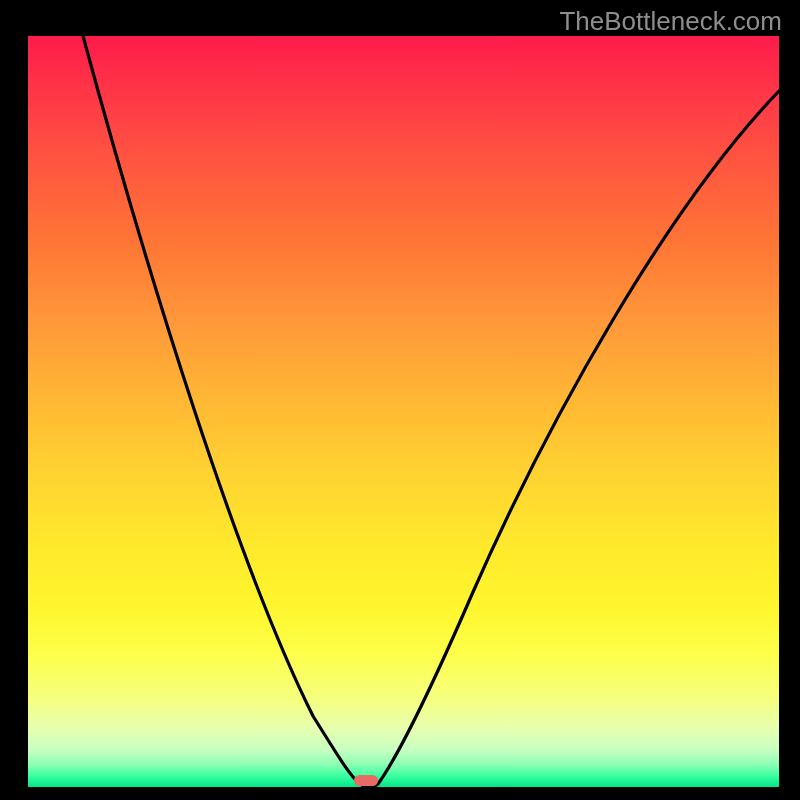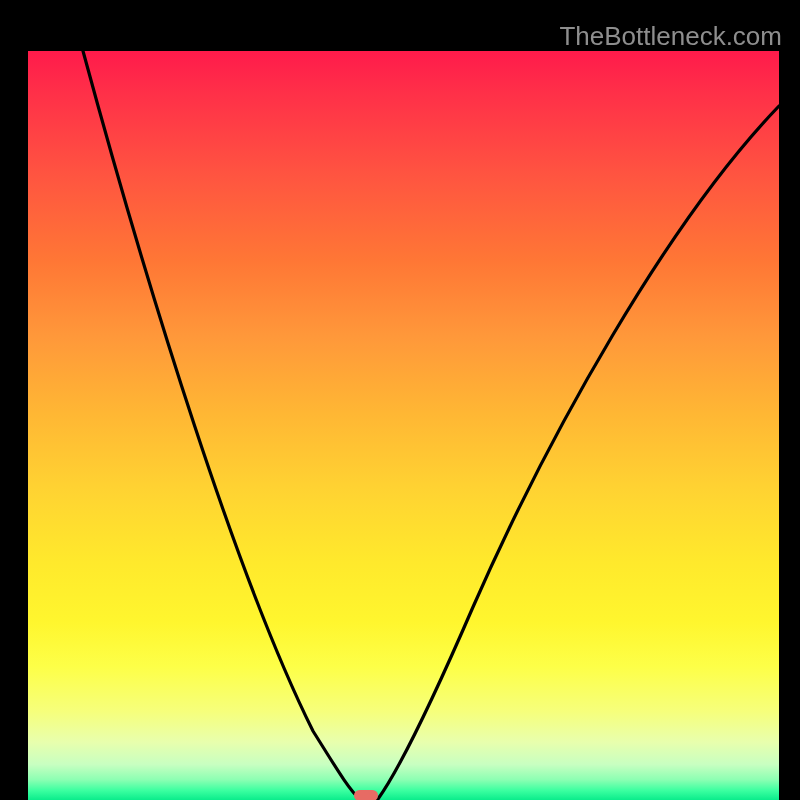--- a/index.html
+++ b/index.html
@@ -8,21 +8,20 @@
     width: 800px;
     height: 800px;
     background: #000;
     overflow: hidden;
   }
   .container {
     position: relative;
     width: 800px;
     height: 638px;
     background: #000;
-    margin-top: 15px;
   }
   .watermark {
     position: absolute;
     top: 6px;
     right: 18px;
     color: #8e8e8e;
     font-family: Arial, Helvetica, sans-serif;
     font-size: 26px;
     font-weight: 500;
     z-index: 3;

